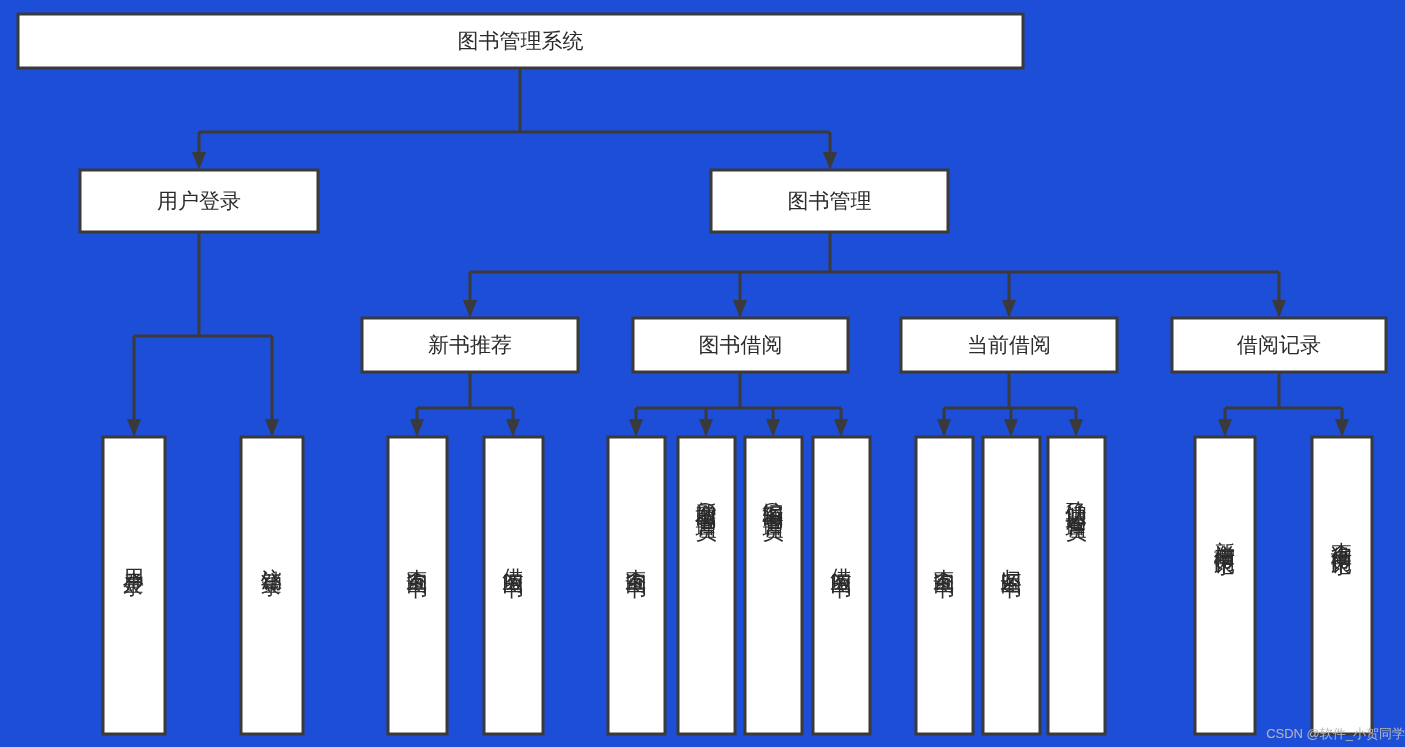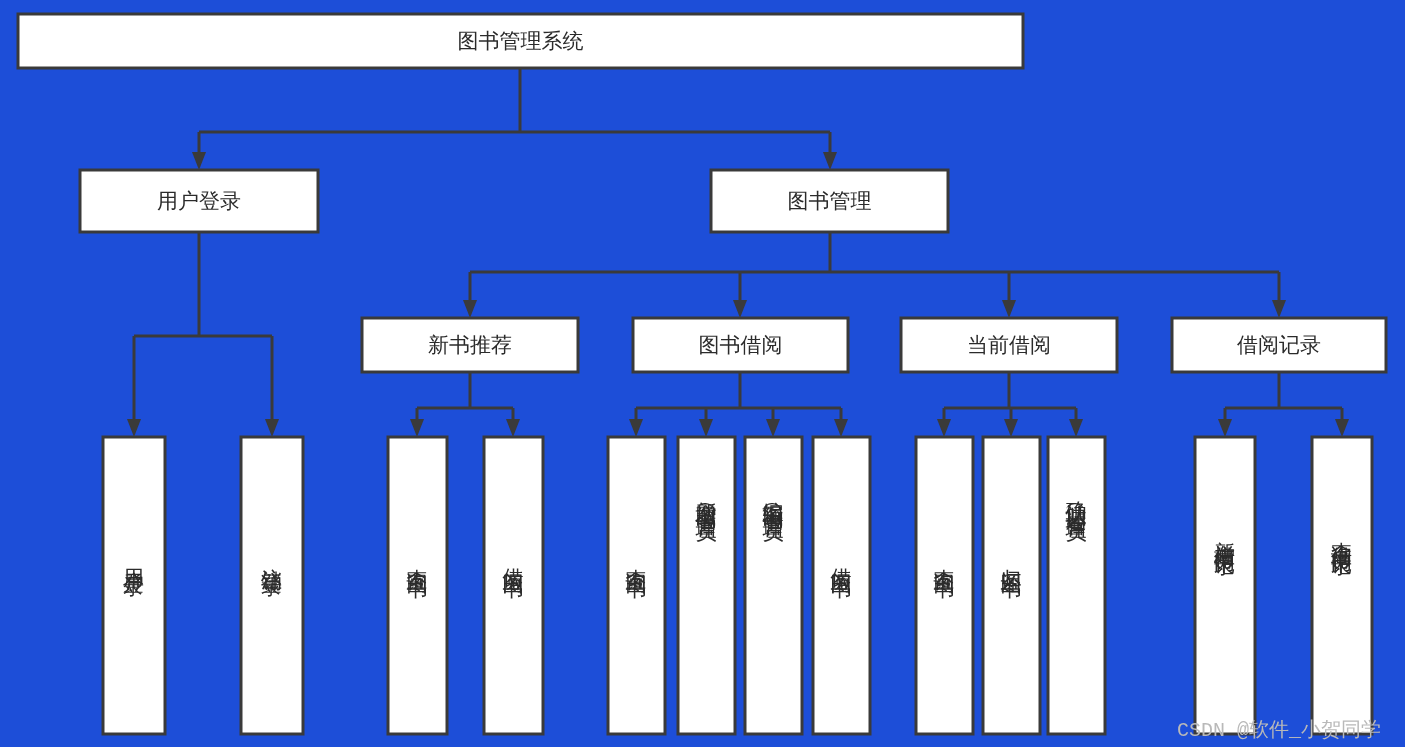--- a/index.html
+++ b/index.html
@@ -16,23 +16,23 @@
     fill:#2b2b2b;font-size:21px;text-anchor:middle;dominant-baseline:middle;
   }
   .leaf-label{
     font-family:"Liberation Sans","DejaVu Sans",sans-serif;
     fill:#2b2b2b;font-size:21px;text-anchor:middle;
     writing-mode:vertical-rl;letter-spacing:3px;
   }
   .edge-line{stroke:#3a3a3a;stroke-width:3;fill:none;stroke-linecap:butt;}
   .edge-arrow{fill:#3a3a3a;stroke:none;}
   .watermark{
-    position:absolute;right:24px;bottom:4px;
-    font-family:Liberation Mono, monospace;
-    font-size:20px;color:#b9b9b9;white-space:nowrap;
+    position:absolute;right:0;bottom:4px;
+    font-family:Liberation Sans, sans-serif;
+    font-size:13px;color:#b9b9b9;white-space:nowrap;
     user-select:none;
   }
 </style>
 </head>
 <body>
 
 <div id="diagram-root">
 
   <svg id="tree" viewBox="0 0 1405 747" xmlns="http://www.w3.org/2000/svg">
     <g id="edges-layer">

